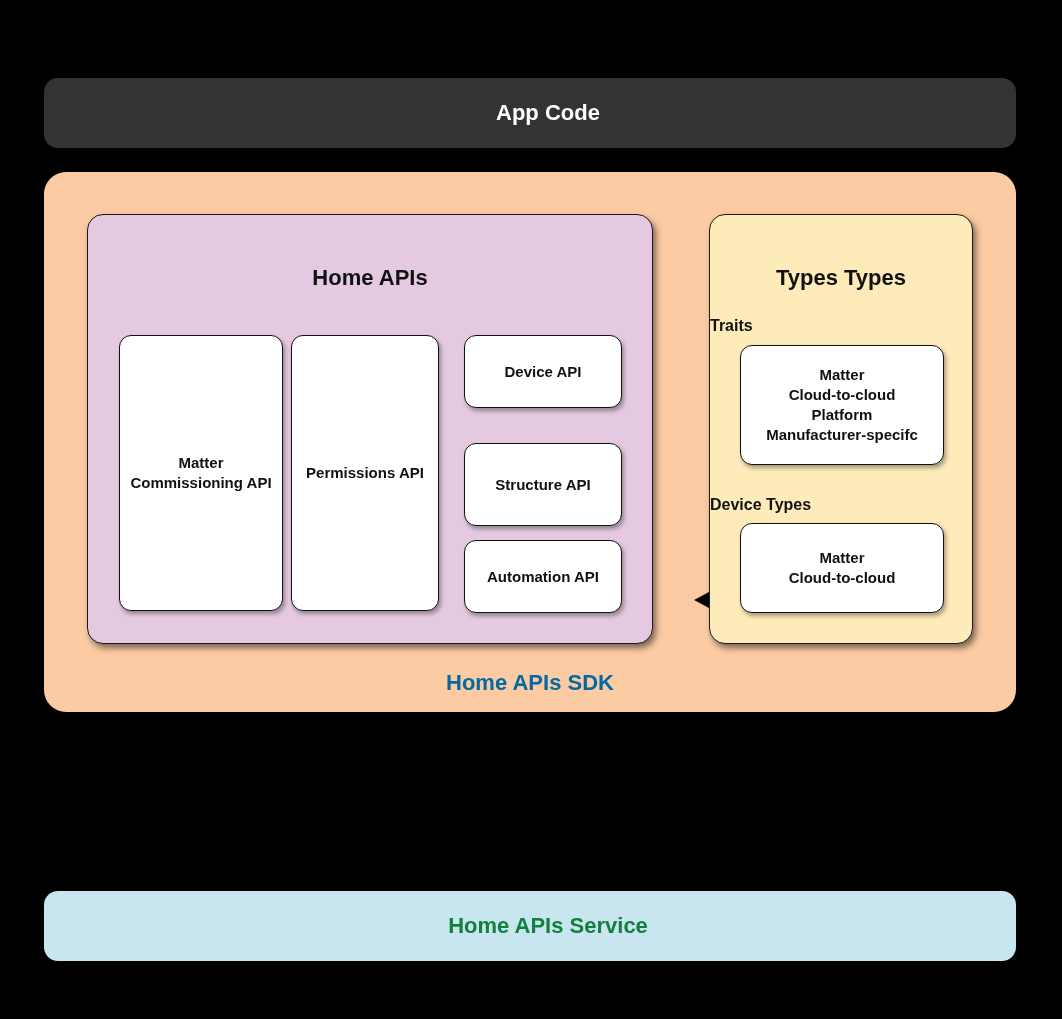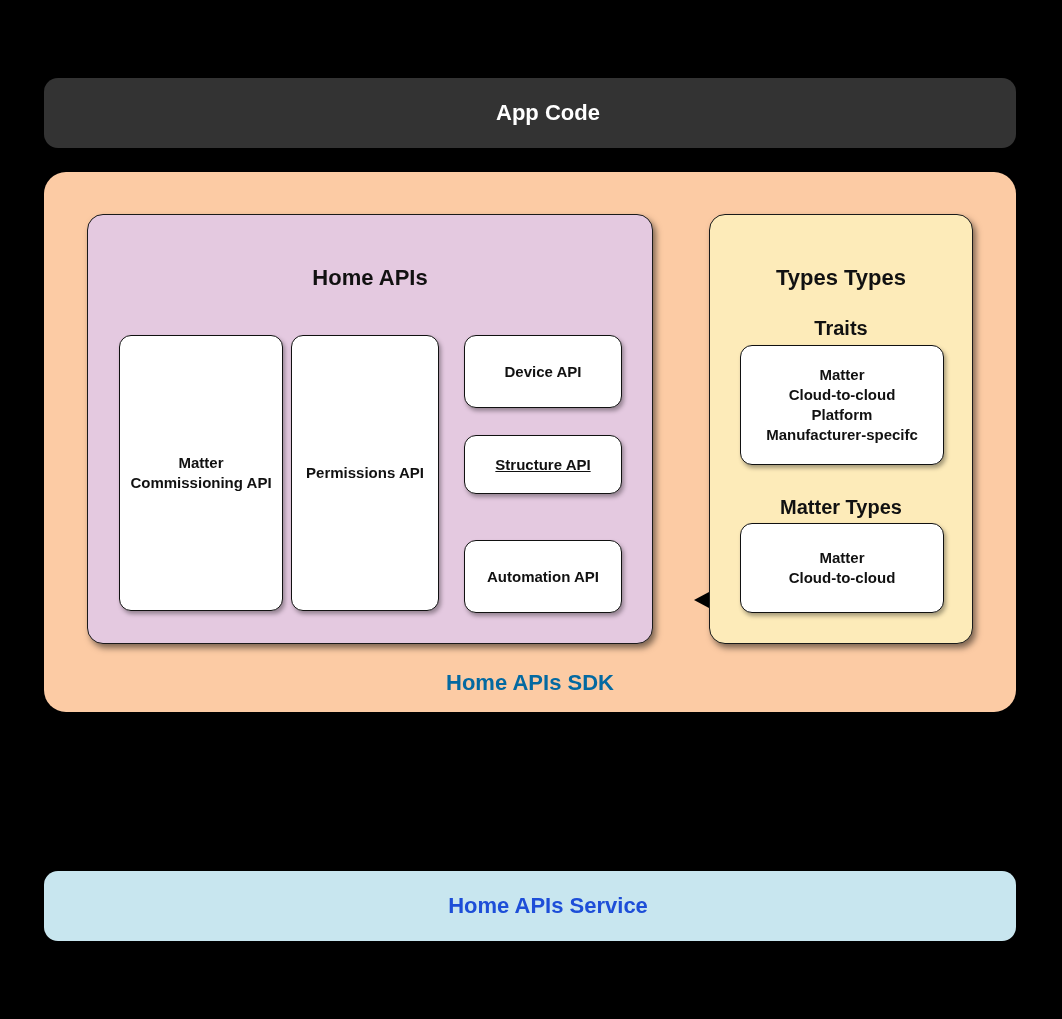--- a/index.html
+++ b/index.html
@@ -29,23 +29,23 @@
     justify-content: center;
     font-size: 22px;
     padding-left: 36px;
   }
   .appcode-bar {
     top: 78px;
     background: #333333;
     color: #ffffff;
   }
   .service-bar {
-    top: 871px;
+    top: 891px;
     background: #C8E6EF;
-    color: #1d4ed8;
+    color: #15803d;
   }
   .sdk-container {
     position: absolute;
     left: 44px;
     top: 172px;
     width: 972px;
     height: 540px;
     background: #FCCBA4;
     border-radius: 22px;
   }
@@ -97,29 +97,29 @@
     text-align: center;
     font-size: 15px;
     line-height: 20px;
     padding: 8px 10px;
     white-space: pre-line;
   }
   
   .matter-commissioning { left: 31px;  top: 120px; width: 164px; height: 276px; }
   .permissions          { left: 203px; top: 120px; width: 148px; height: 276px; }
   .device-api           { left: 376px; top: 120px; width: 158px; height: 73px; }
-  .structure-api        { left: 376px; top: 220px; width: 158px; height: 59px; text-decoration: underline; }
+  .structure-api        { left: 376px; top: 228px; width: 158px; height: 83px; }
   .automation-api       { left: 376px; top: 325px; width: 158px; height: 73px; }
   
   .sub-title {
     position: absolute;
     left: 0;
     width: 100%;
-    text-align: center;
-    font-size: 20px;
+    text-align: left;
+    font-size: 16px;
   }
   .traits-title { top: 102px; }
   .device-types-title { top: 281px; }
   .traits-box       { left: 30px; top: 130px; width: 204px; height: 120px; }
   .device-types-box { left: 30px; top: 308px; width: 204px; height: 90px; }
   .arrow-wrap {
     position: absolute;
     left: 650px;
     top: 416px;
     width: 64px;
@@ -154,21 +154,21 @@
       </svg>
     </div>
 
     <div class="group-box home-types-box">
       <div class="group-title">Types Types</div>
       <div class="sub-title traits-title">Traits</div>
       <div class="white-box traits-box">Matter
 Cloud-to-cloud
 Platform
 Manufacturer-specifc</div>
-      <div class="sub-title device-types-title">Matter Types</div>
+      <div class="sub-title device-types-title">Device Types</div>
       <div class="white-box device-types-box">Matter
 Cloud-to-cloud</div>
     </div>
 
     <div class="sdk-label">Home APIs SDK</div>
   </div>
 
   <div class="bar service-bar">
     <span>Home APIs Service</span>
   </div>

